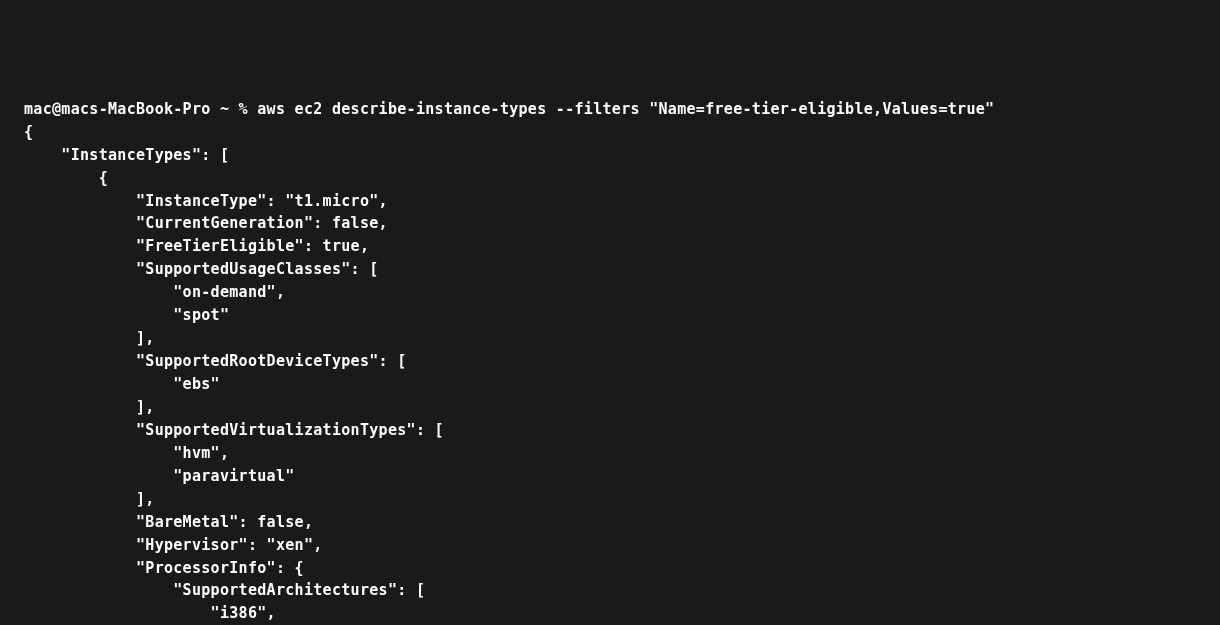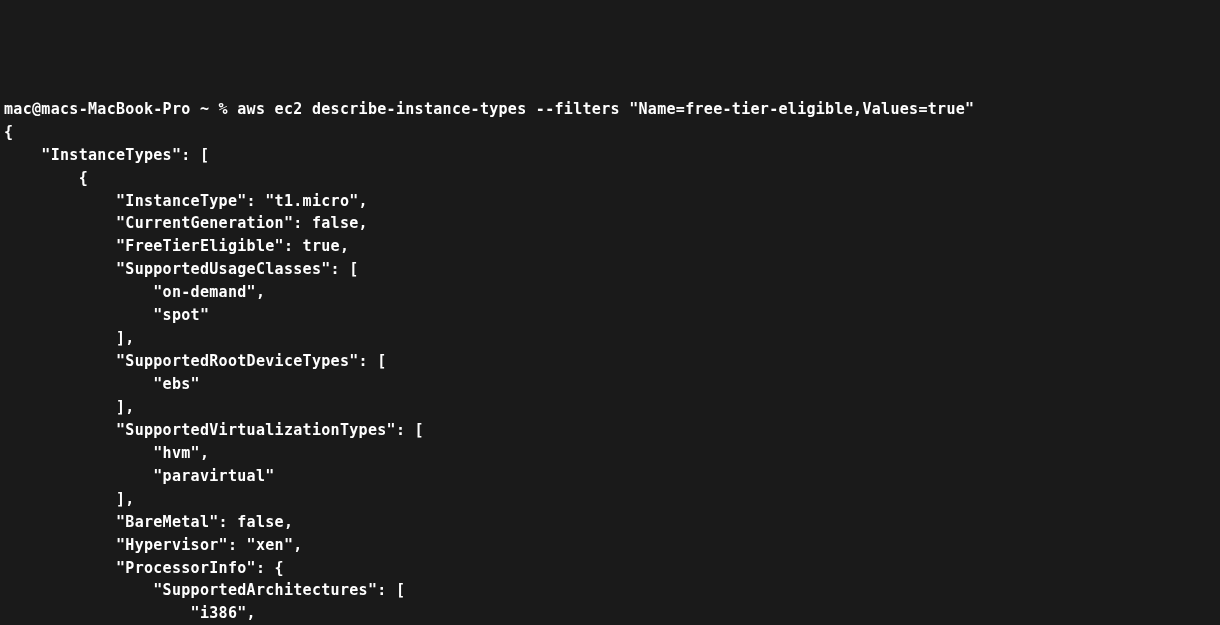--- a/index.html
+++ b/index.html
@@ -16,20 +16,21 @@
       line-height: 1.53;
       padding: 6px 4px;
       width: 1220px;
       height: 625px;
       overflow: hidden;
       white-space: pre;
       letter-spacing: 0.3px;
     }
     .terminal-line {
       display: block;
+      margin-left: 20px;
     }
     .prompt-part {
       display: inline;
     }
     .command-part {
       display: inline;
     }
   </style>
 </head>
 <body>

